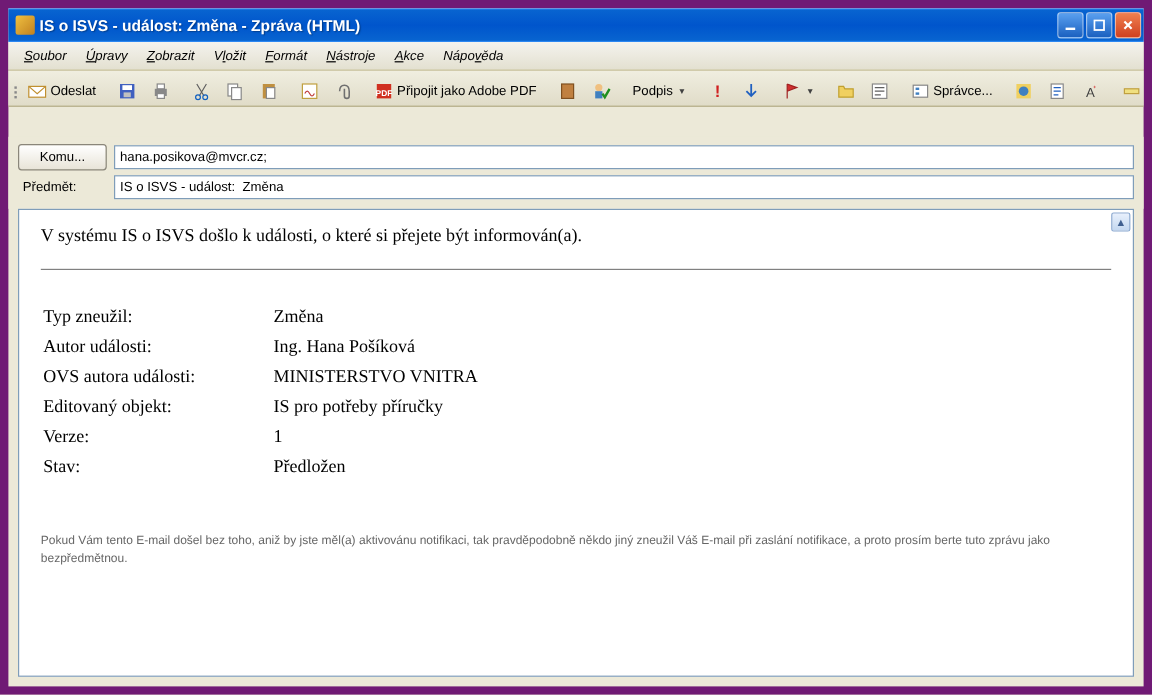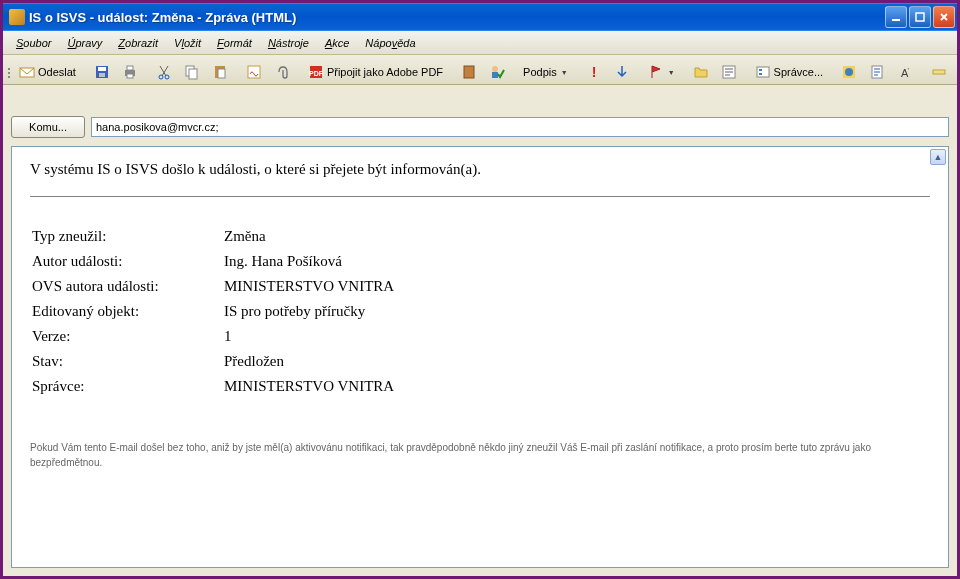--- a/index.html
+++ b/index.html
@@ -5,21 +5,21 @@
     * { box-sizing: border-box; margin: 0; padding: 0; }
     body {
       font-family: Tahoma, Arial, sans-serif;
       font-size: 11px;
       background: #ece9d8;
       overflow: hidden;
     }
     .window {
       width: 960px;
       height: 579px;
-      border: 3px solid #701a75;
+      border: 7px solid #701a75;
       background: #ece9d8;
       display: flex;
       flex-direction: column;
     }
     .titlebar {
       height: 28px;
       background: linear-gradient(to bottom, #3a95ff 0%, #0864d0 5%, #0055cc 50%, #0864d0 95%, #3a95ff 100%);
       display: flex;
       align-items: center;
       padding: 0 2px 0 6px;
@@ -405,20 +405,24 @@
       
     </div>
 
   </div>
 
   <div class="fields">
     <div class="field-row">
       <div class="field-btn">Komu...</div>
       <input class="field-input" value="hana.posikova@mvcr.cz;" style="">
     </div>
+    <div class="field-row">
+      <div class="field-label">Předmět:</div>
+      <input class="field-input" value="IS o ISVS - událost:  Změna" style="">
+    </div>
   </div>
 
   <div class="body-area">
     <div class="scroll-up">▲</div>
     <div class="body-intro">V systému IS o ISVS došlo k události, o které si přejete být informován(a).</div>
     <hr class="body-hr">
     <table class="body-table">
       <tbody id="body-rows">
           <tr>
             <td>Typ zneužil:</td>
@@ -437,22 +441,18 @@
             <td>IS pro potřeby příručky</td>
           </tr>
           <tr>
             <td>Verze:</td>
             <td>1</td>
           </tr>
           <tr>
             <td>Stav:</td>
             <td>Předložen</td>
           </tr>
-          <tr>
-            <td>Správce:</td>
-            <td>MINISTERSTVO VNITRA</td>
-          </tr>
         </tbody>
     </table>
     <div class="body-footer">Pokud Vám tento E-mail došel bez toho, aniž by jste měl(a) aktivovánu notifikaci, tak pravděpodobně někdo jiný zneužil Váš E-mail při zaslání notifikace, a proto prosím berte tuto zprávu jako bezpředmětnou.</div>
   </div>
 
 </div>
 
 </body></html>

